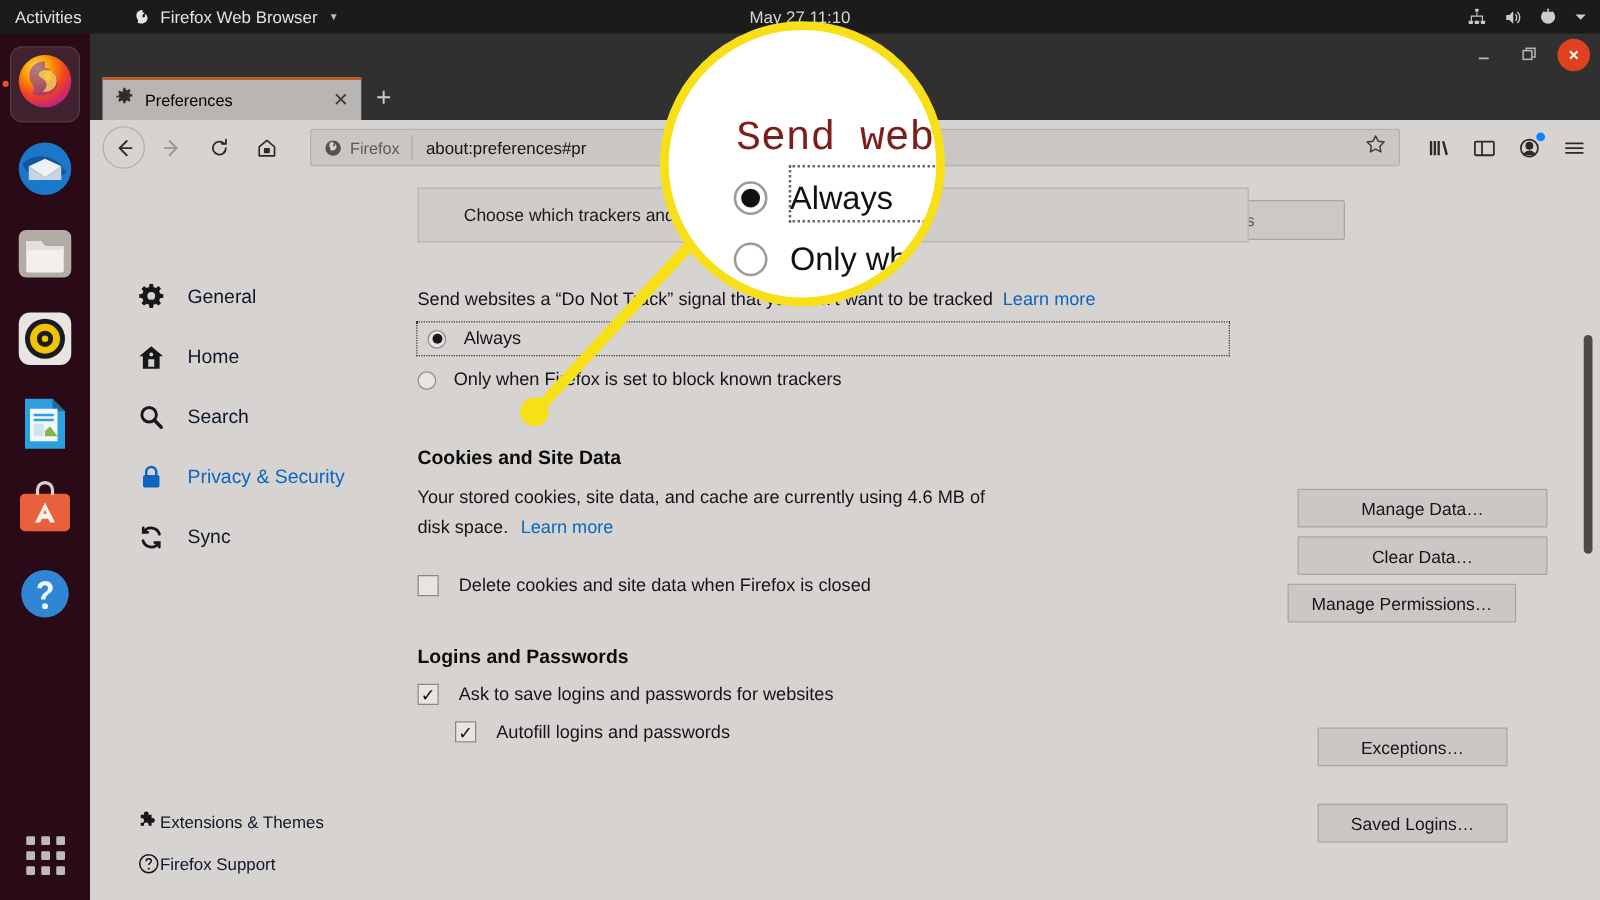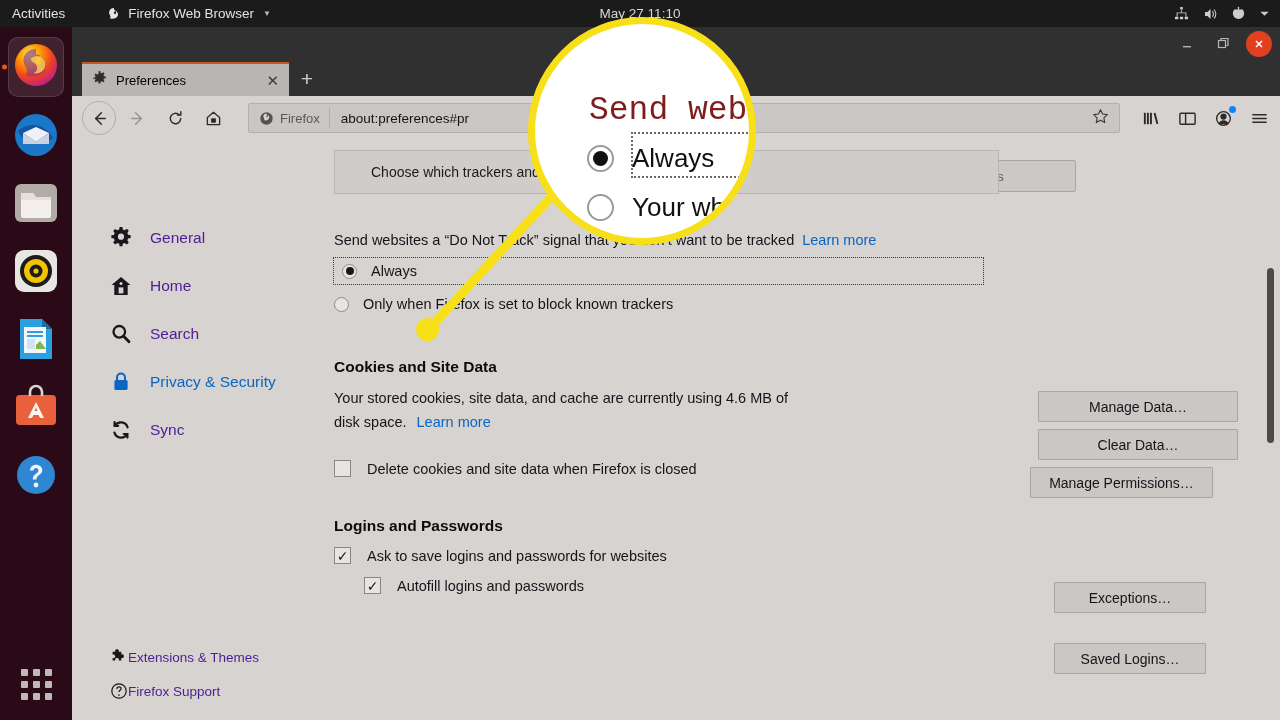--- a/index.html
+++ b/index.html
@@ -115,21 +115,21 @@
   .prefs-search {
     width: 216px; height: 32px; background: #cbc8c5;
     border: 1px solid #a9a6a2; border-radius: 2px;
     display: flex; align-items: center; gap: 8px; padding: 0 9px;
   }
   .prefs-search-text { font-size: 13px; color: #5e5b57; }
 
   .prefs-body { display: flex; height: 100%; }
   .prefs-nav { width: 256px; padding-left: 38px; padding-top: 74px; position: relative; }
   .nav-item { display: flex; align-items: center; gap: 18px; height: 48px; }
-  .nav-item .nav-label { font-size: 15.5px; color: #4c1d95; white-space: nowrap; }
+  .nav-item .nav-label { font-size: 15.5px; color: #0f172a; white-space: nowrap; }
   .nav-item.selected .nav-label { color: #0a66c2; }
   .nav-icon { width: 22px; height: 22px; display: flex; align-items: center; justify-content: center; }
   .nav-bottom { position: absolute; left: 38px; bottom: 12px; width: 230px; }
   .nav-bottom .nav-item { height: 34px; gap: 0; }
   .nav-bottom .nav-label { font-size: 13.5px; }
   .nav-bottom .nav-icon { width: 18px; height: 18px; }
 
   .prefs-main { flex: 1; padding-top: 10px; padding-left: 6px; position: relative; }
   .content-inner { width: 665px; }
 
@@ -619,18 +619,18 @@
   <div class="magnifier">
     <div class="mag-inner">
       <div class="mag-title">Send websites</div>
       <div class="mag-focus"></div>
       <div class="mag-r1">
         <span class="mag-radio on"></span>
         <span class="mag-lbl">Always</span>
       </div>
       <div class="mag-r2">
         <span class="mag-radio"></span>
-        <span class="mag-lbl">Your whe</span>
+        <span class="mag-lbl">Only whe</span>
       </div>
     </div>
   </div>
 
 </div>
 
 </body></html>

